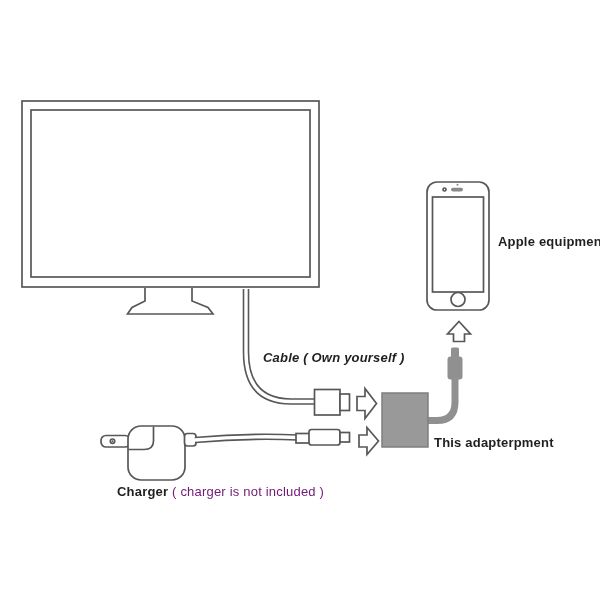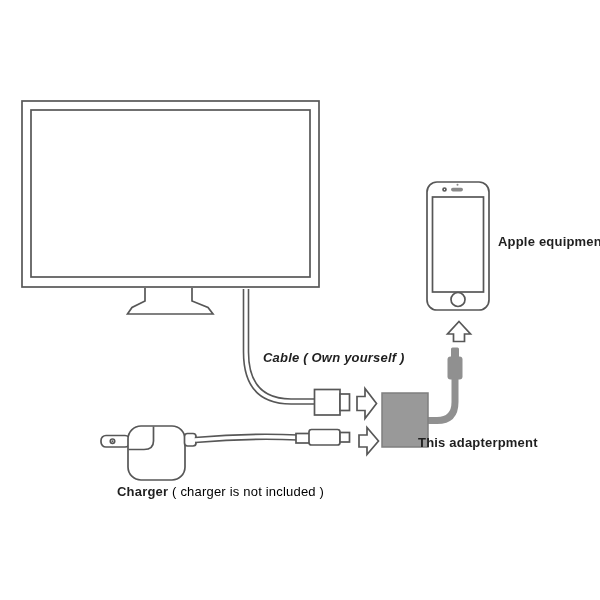--- a/index.html
+++ b/index.html
@@ -18,21 +18,21 @@
   .cable-inner { fill:none; stroke:#ffffff; stroke-width:3.4; }
   .arrow { fill:#ffffff; stroke:#575757; stroke-width:1.7; stroke-linejoin:miter; }
   .lbl {
     position:absolute;
     font-size:13px;
     font-weight:bold;
     color:#1f1f1f;
     white-space:nowrap;
     letter-spacing:0.2px;
   }
-  .lbl .note { font-weight:normal; color:#000000; }
+  .lbl .note { font-weight:normal; color:#701a75; }
 </style>
 </head>
 <body>
 
 <div class="canvas">
   <svg width="600" height="600" viewBox="0 0 600 600">
 
     <g>
       <rect class="ln" x="22" y="101" width="297" height="186"></rect>
       <rect class="ln" x="31" y="110" width="279" height="167"></rect>
@@ -85,16 +85,16 @@
       <circle class="lno" cx="444.5" cy="189.5" r="1.5"></circle>
       <circle cx="457.5" cy="184.8" r="1" fill="#8a8a8a"></circle>
       <rect x="451" y="187.8" width="12" height="3.6" rx="1.8" fill="#8a8a8a"></rect>
     </g>
   </svg>
 
   <div class="lbl" style="left:263px; top:350px;font-style:italic;">Cable ( Own yourself )</div>
 
   <div class="lbl" style="left:498px; top:234px;">Apple equipment</div>
 
-  <div class="lbl" style="left:418px; top:435px;">This adapterpment</div>
+  <div class="lbl" style="left:434px; top:435px;">This adapterpment</div>
 
   <div class="lbl" style="left:117px; top:484px;"><span>Charger</span><span class="note"> ( charger is not included )</span></div>
 </div>
 
 </body></html>

